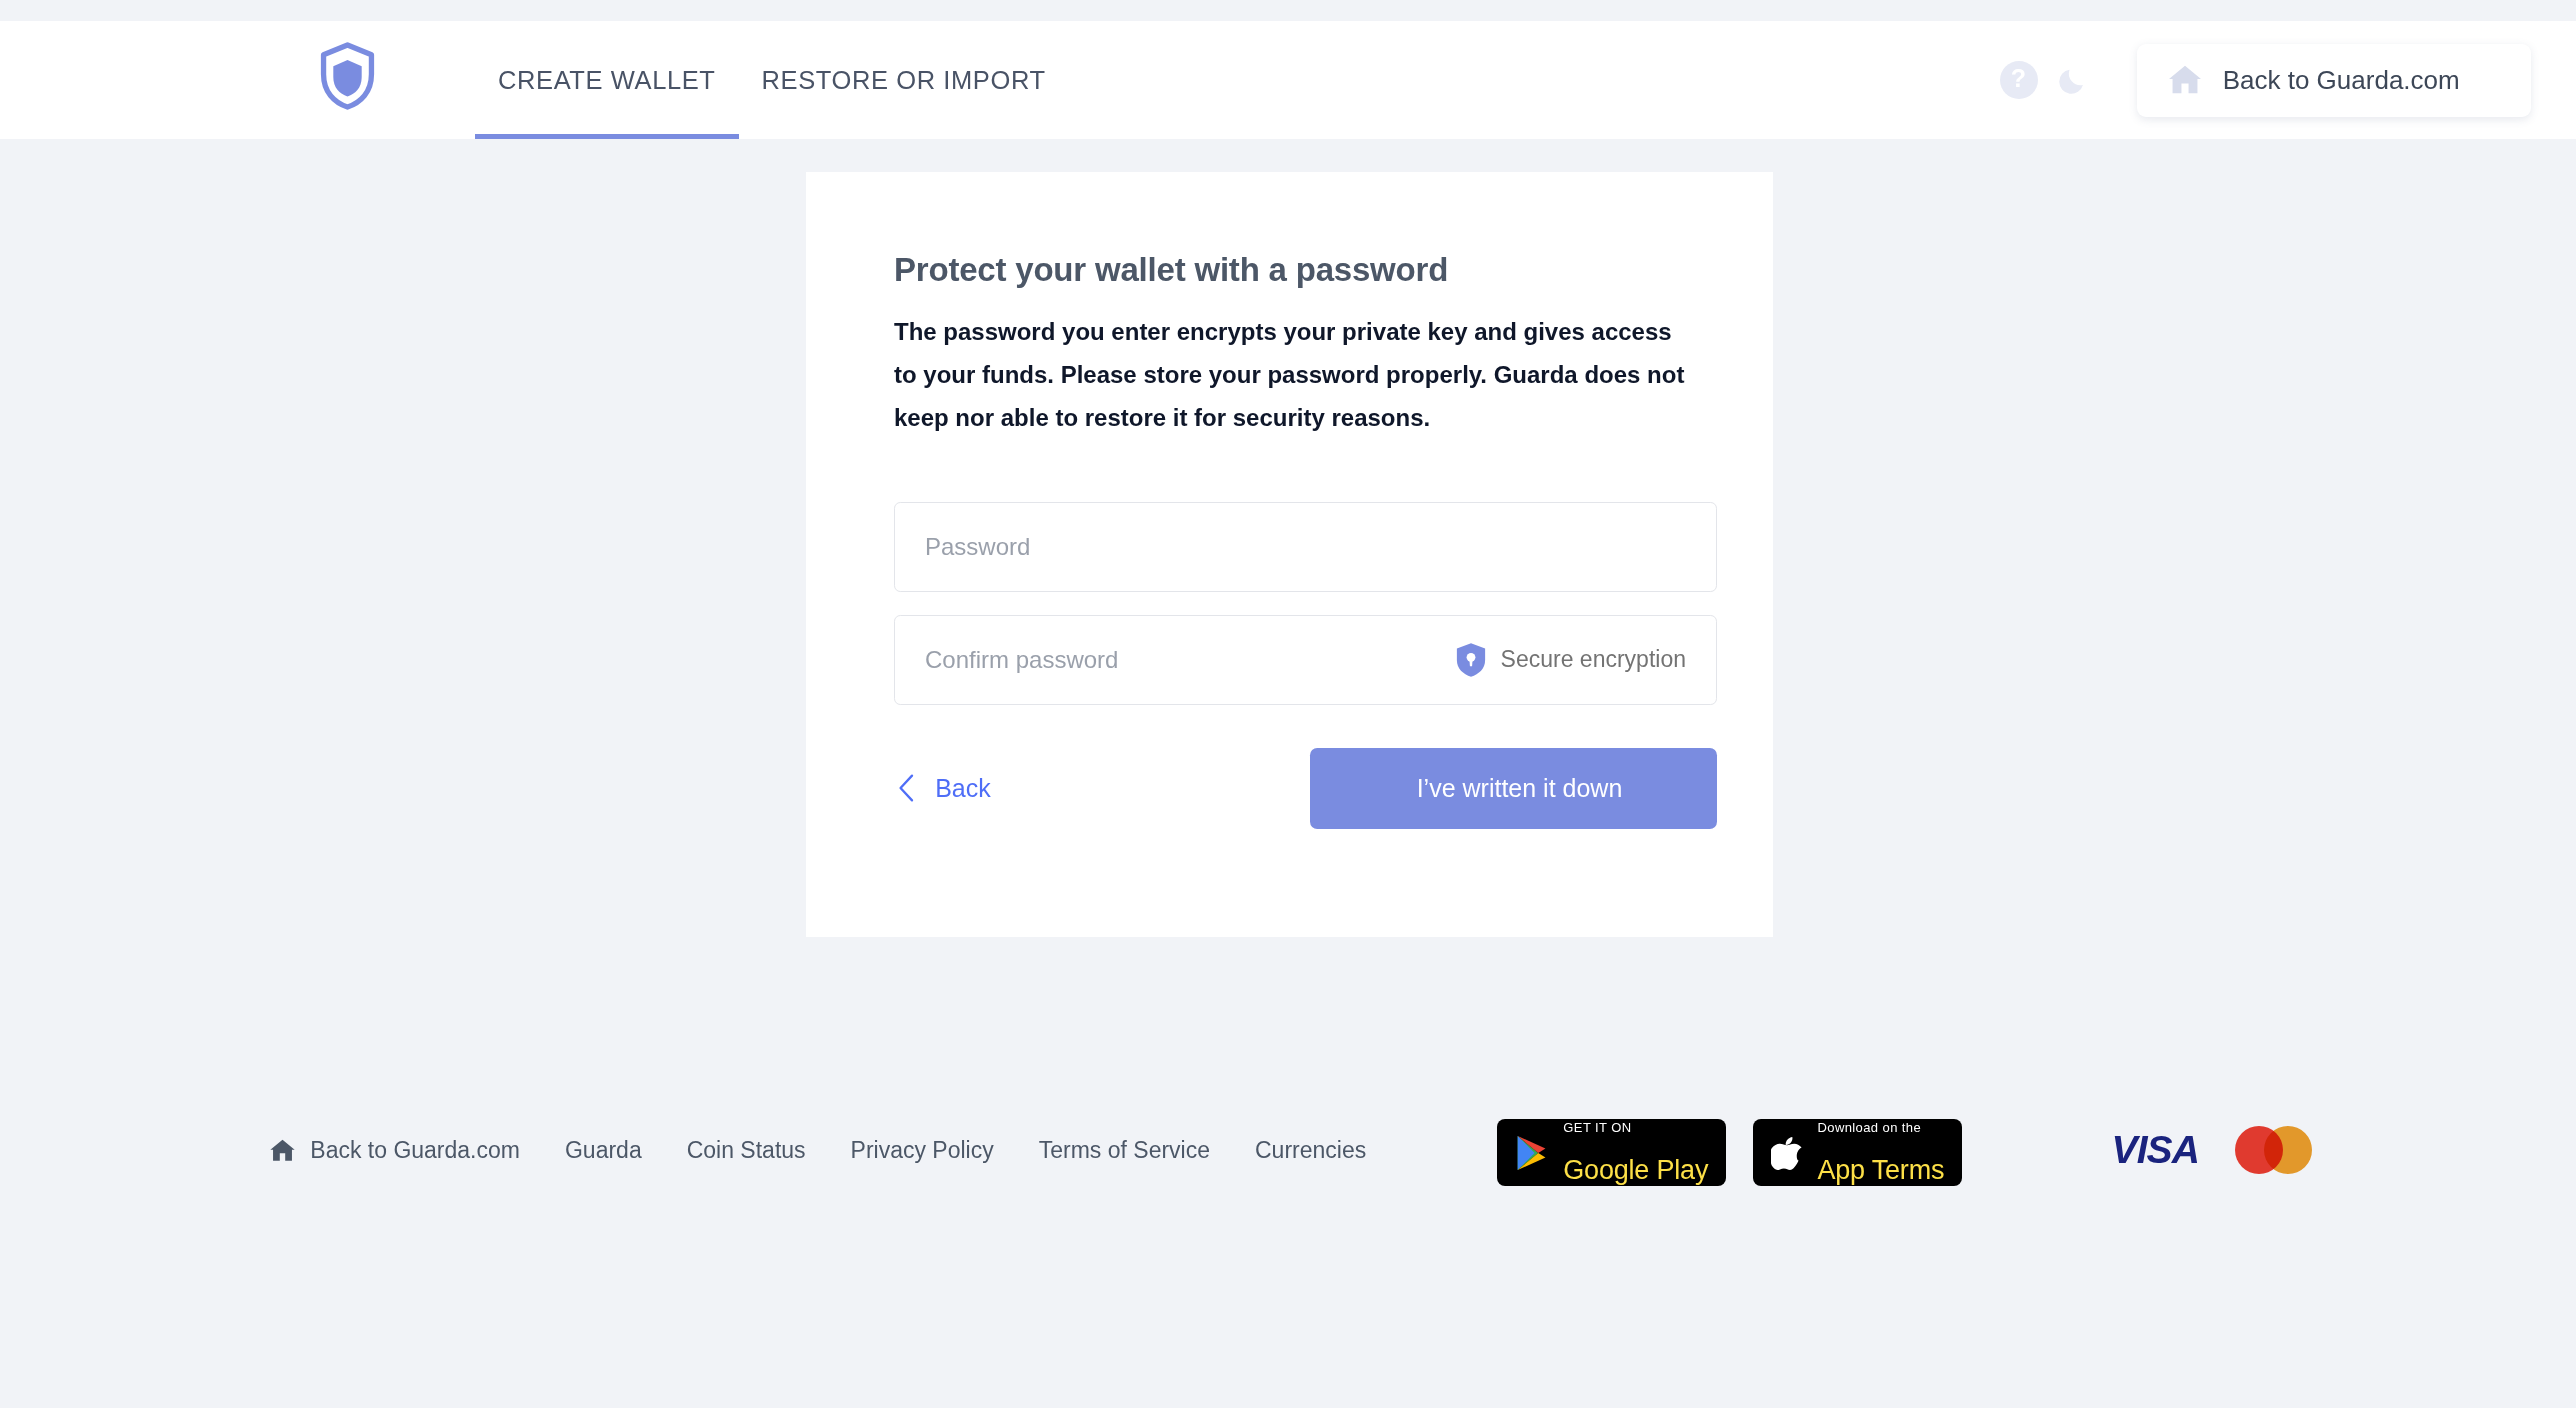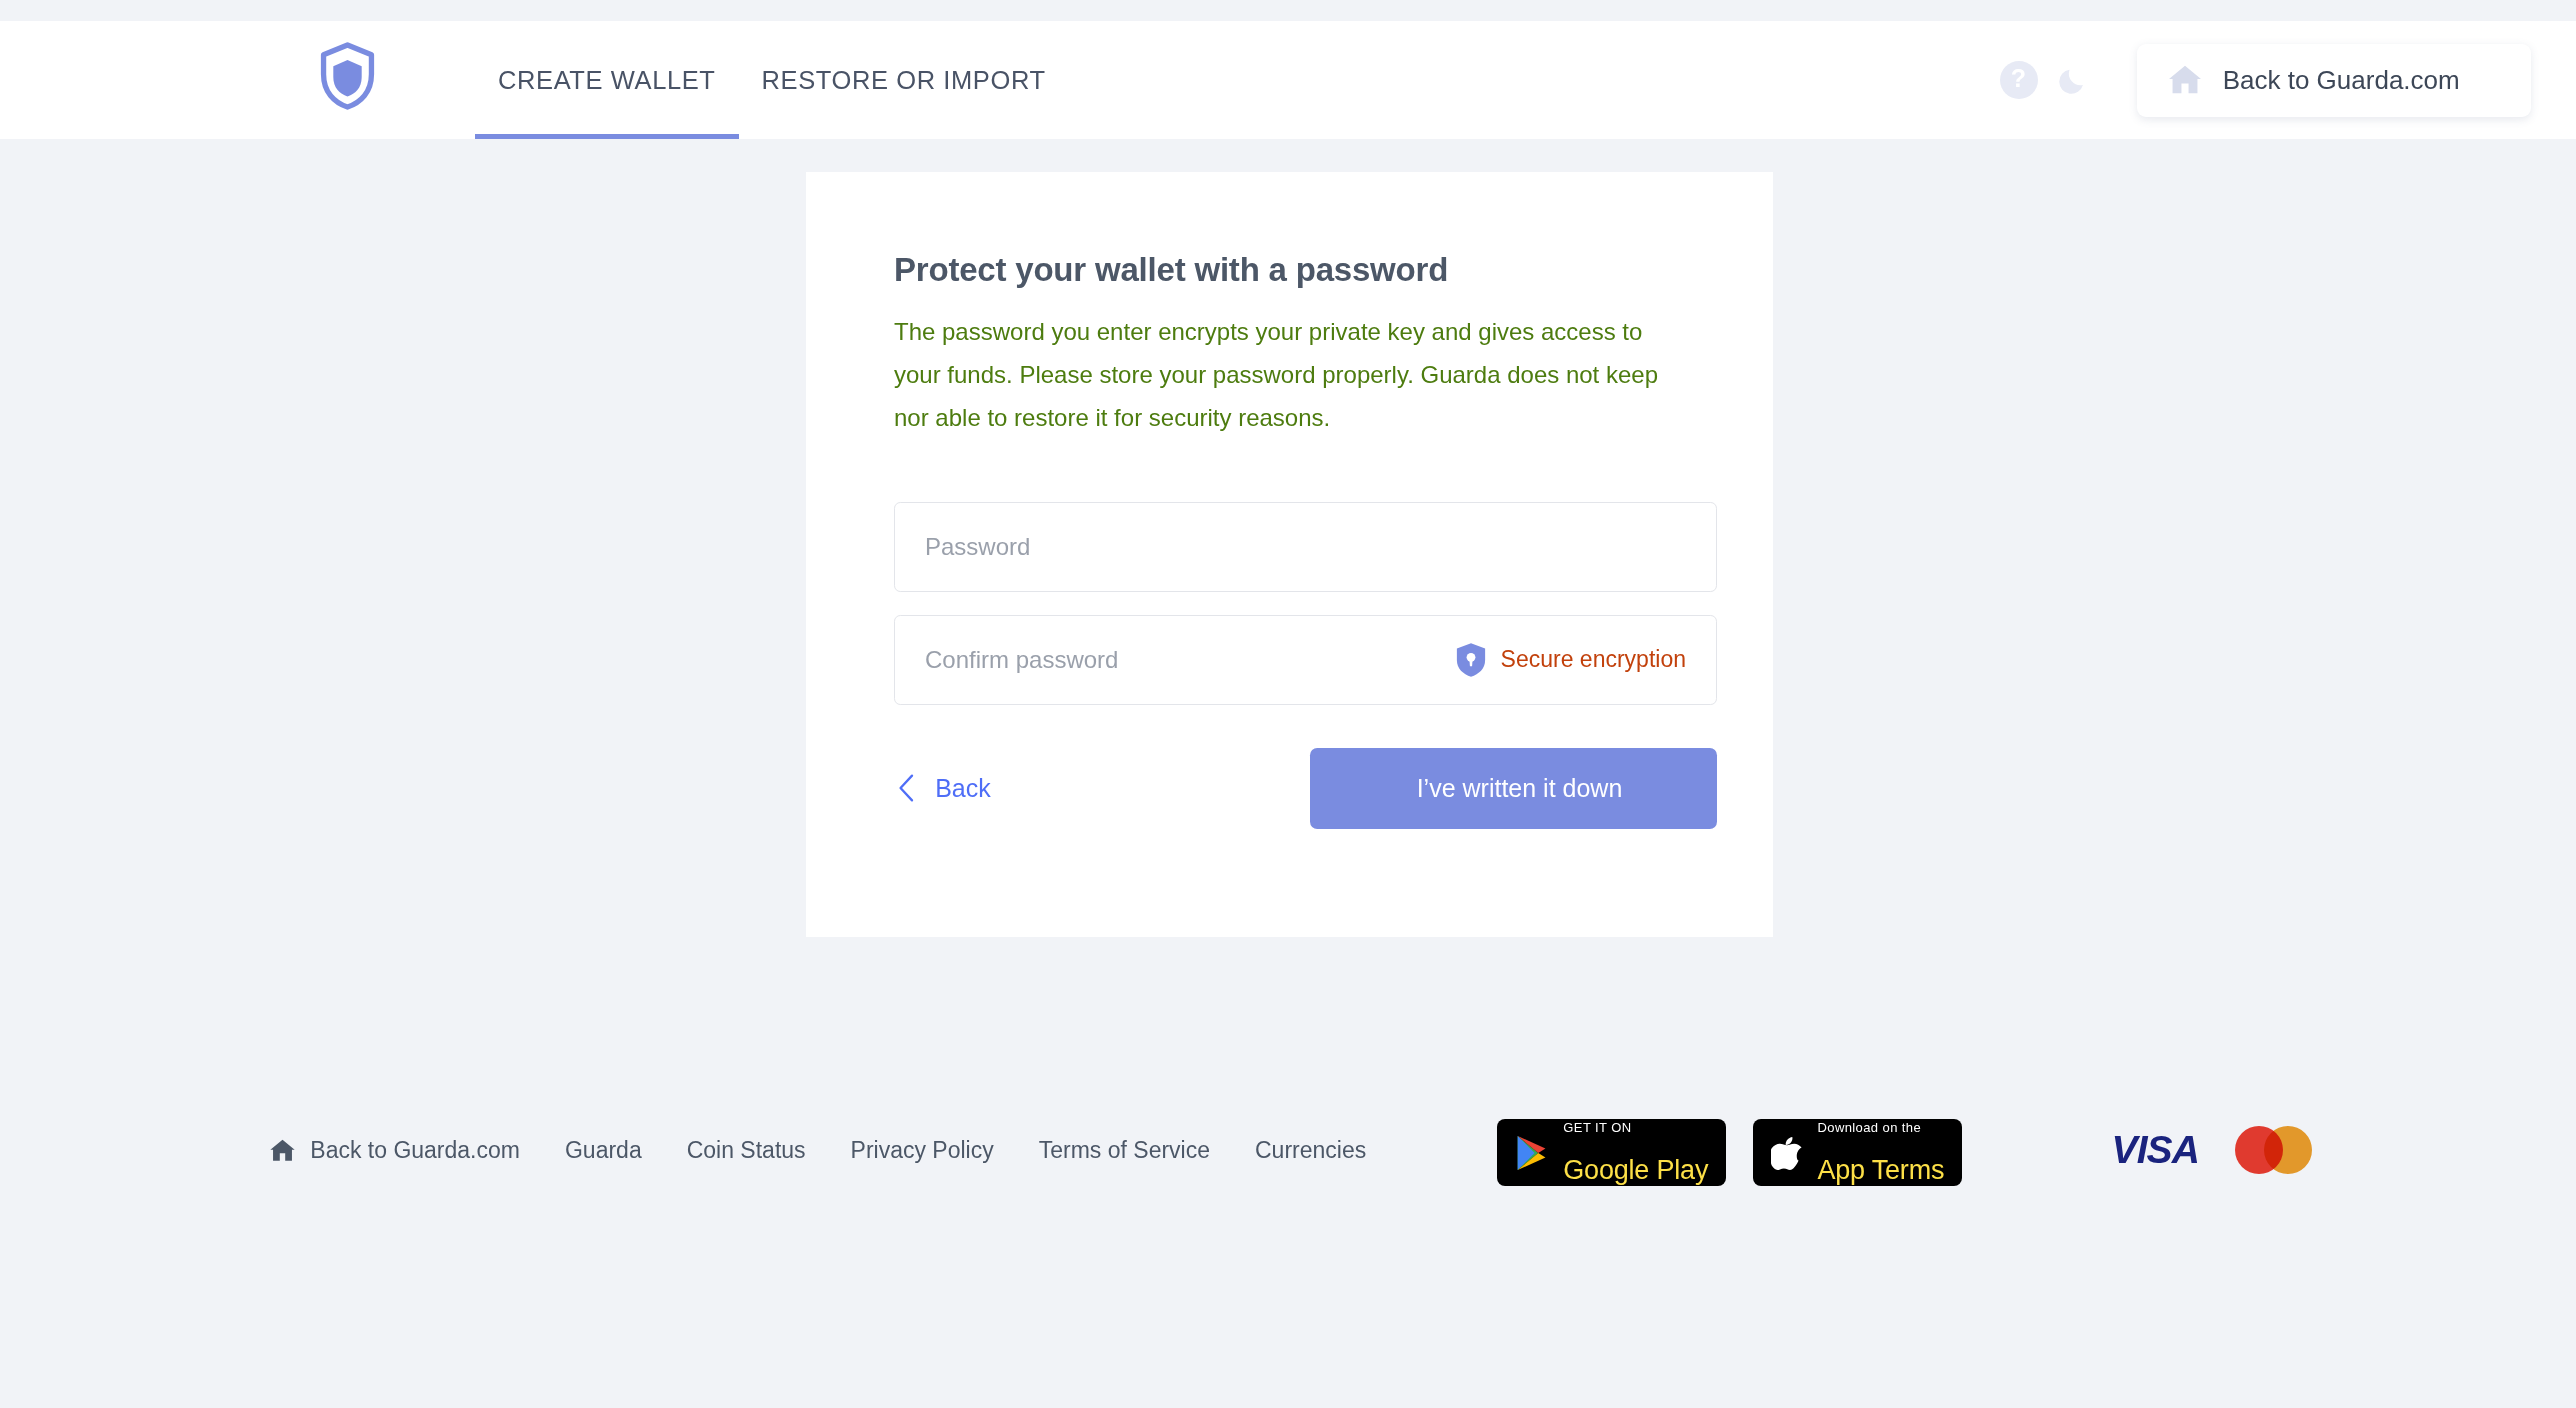--- a/index.html
+++ b/index.html
@@ -84,22 +84,23 @@
     width: 967px; height: 765px;
     background: #ffffff;
   }
   .card-inner { padding: 79px 88px 0 88px; }
   .card-title {
     font-size: 33px; font-weight: 700; color: #4c5767;
     letter-spacing: -0.2px;
     margin-bottom: 20.6px;
   }
   .card-desc {
-    font-size: 24px; color: #4d7c0f; line-height: 43px;
+    font-size: 24px; color: #0f172a; line-height: 43px;
     max-width: 797px;
+    font-weight: bold;
   }
 
   .fields { margin-top: 63px; }
   .field {
     position: relative;
     width: 823px; height: 90px;
     border: 1.4px solid #e3e5ea;
     border-radius: 6.3px;
     background: #ffffff;
     display: flex; align-items: center;
@@ -113,21 +114,21 @@
     width: 100%; height: 100%;
   }
   .field input::placeholder { color: #9aa0ab; }
   .secure-badge {
     position: absolute; right: 30px; top: 50%;
     transform: translateY(-50%);
     display: flex; align-items: center;
     white-space: nowrap;
   }
   .secure-badge .shield { margin-right: 14.3px; display:flex; align-items:center; }
-  .secure-badge .txt { font-size: 23px; color: #c2410c; }
+  .secure-badge .txt { font-size: 23px; color: #737373; }
 
   .actions {
     margin-top: 43px;
     display: flex; align-items: center; justify-content: space-between;
     width: 823px;
   }
   .back-link {
     display: flex; align-items: center; cursor: pointer;
     padding-left: 1.8px;
   }

